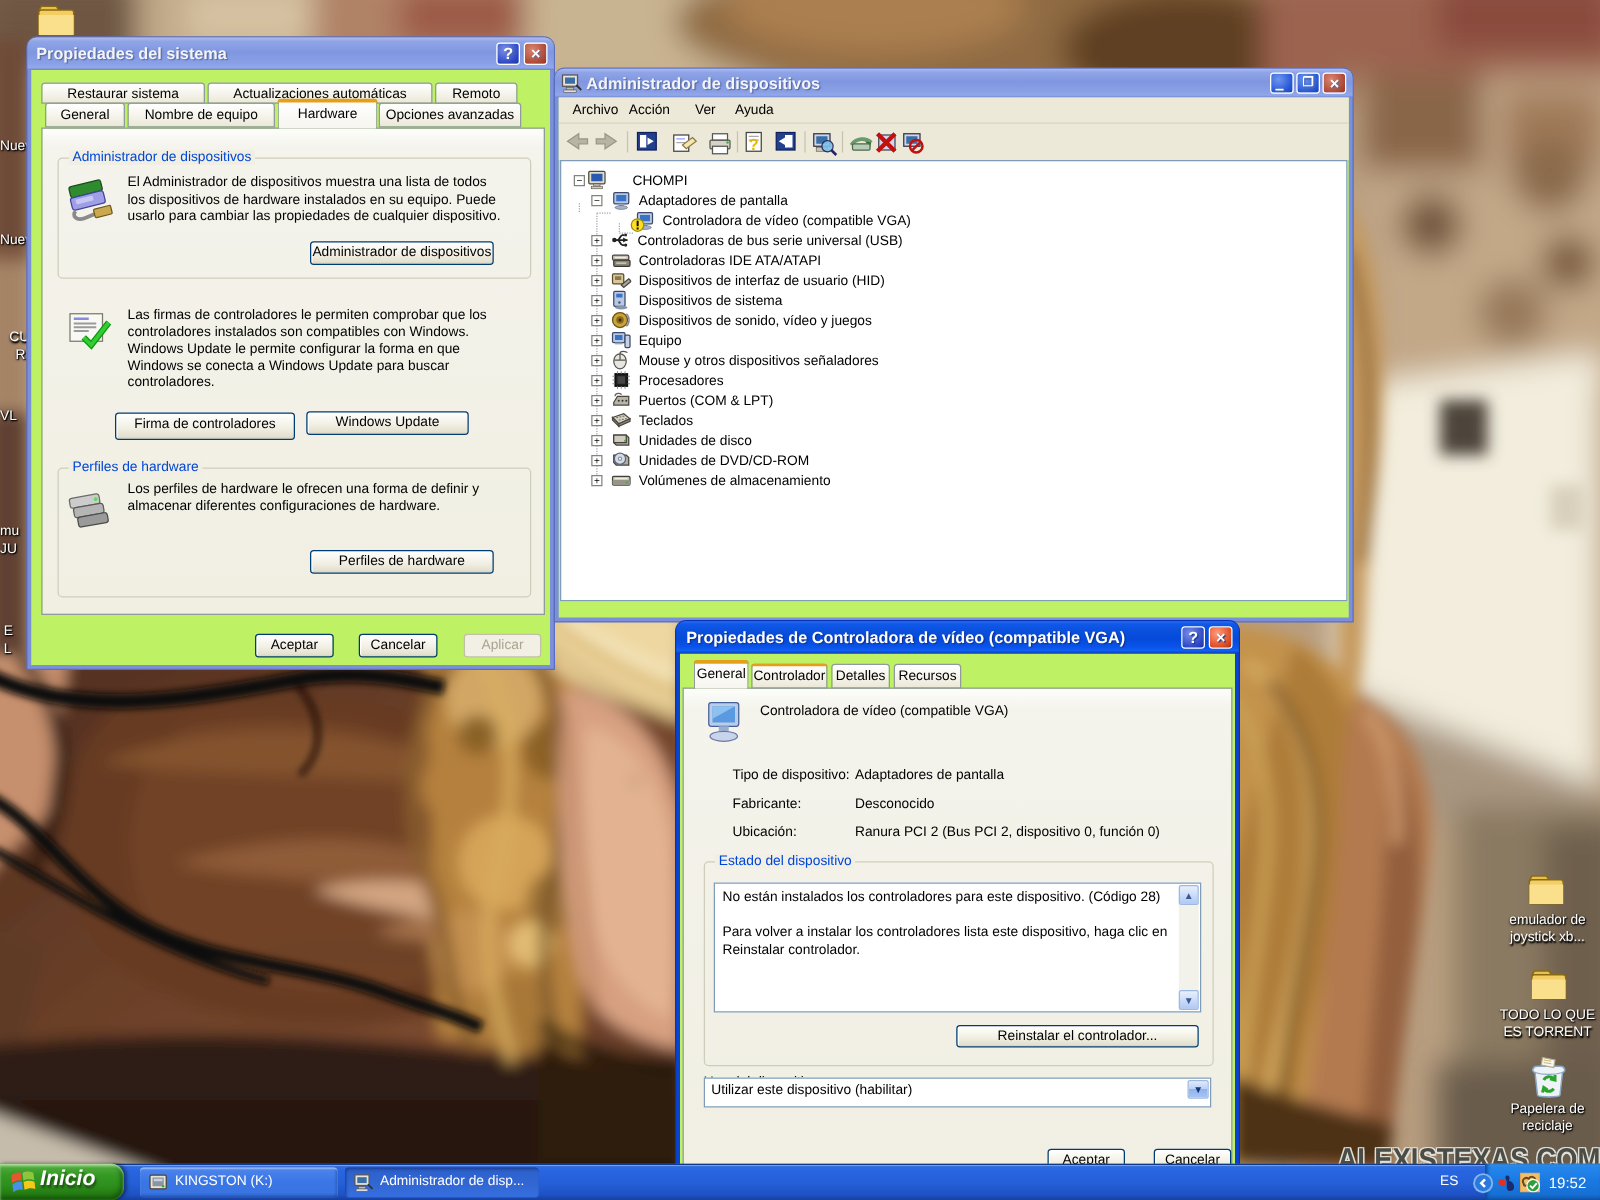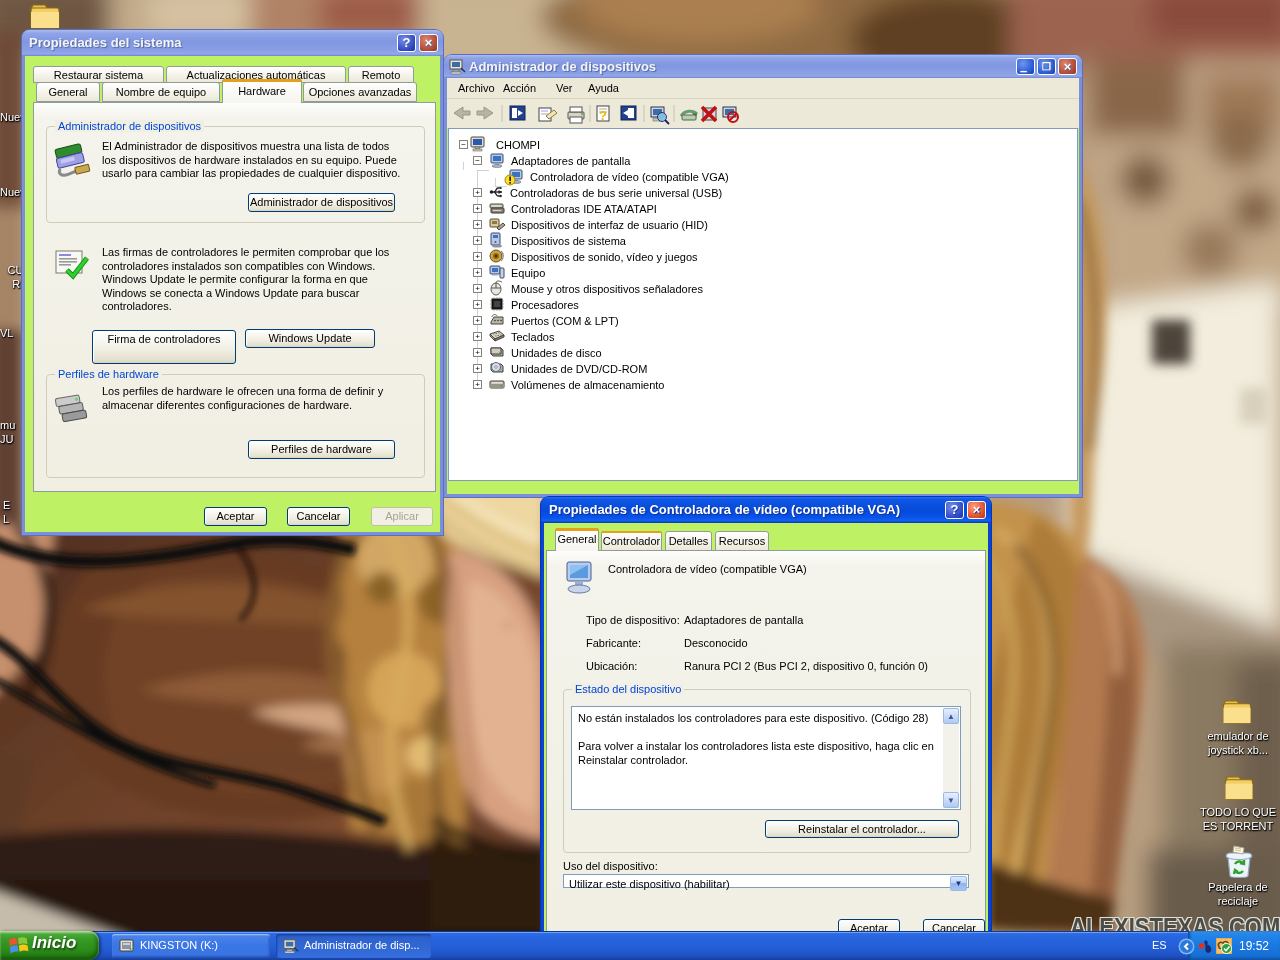--- a/index.html
+++ b/index.html
@@ -355,21 +355,21 @@
     <svg class="abs" style="left:28px;top:192px;z-index:5" width="40" height="40" viewBox="0 0 40 40">
       <rect x="3" y="3" width="26" height="22" fill="#f8f8f4" stroke="#7a7a6a"></rect>
       <rect x="6" y="6" width="12" height="2" fill="#8a8adf"></rect>
       <rect x="6" y="10" width="18" height="1.6" fill="#9a9a9a"></rect>
       <rect x="6" y="13" width="18" height="1.6" fill="#9a9a9a"></rect>
       <rect x="6" y="16" width="12" height="1.6" fill="#9a9a9a"></rect>
       <path d="M14,22 L20,28 L34,10" stroke="#0d990d" stroke-width="5" fill="none"></path>
       <path d="M14,22 L20,28 L34,10" stroke="#33cc33" stroke-width="3" fill="none"></path>
     </svg>
     <div class="txt" style="left:77px;top:190px;width:288px">Las firmas de controladores le permiten comprobar que los controladores instalados son compatibles con Windows. Windows Update le permite configurar la forma en que Windows se conecta a Windows Update para buscar controladores.</div>
-    <div class="btn" style="left:67px;top:274px;width:144px;height:34px;line-height:17px;z-index:5">Firma de controladores</div>
+    <div class="btn" style="left:67px;top:274px;width:144px;height:22px;line-height:17px;z-index:5">Firma de controladores</div>
     <div class="btn" style="left:220px;top:273px;width:130px;height:19px;line-height:17px;z-index:5">Windows Update</div>
 
     <div class="gb" style="left:21px;top:318px;width:379px;height:104px;z-index:4">
         <span>Perfiles de hardware</span>
       </div>
     <svg class="abs" style="left:28px;top:332px;z-index:5" width="40" height="40" viewBox="0 0 40 40">
       <g transform="rotate(-10 20 20)">
         <rect x="4" y="8" width="24" height="8" rx="2" fill="#cccccc" stroke="#6a6a6a"></rect>
         <rect x="6" y="16" width="24" height="8" rx="2" fill="#b5b5b5" stroke="#5a5a5a"></rect>
         <rect x="8" y="24" width="24" height="8" rx="2" fill="#9a9a9a" stroke="#4a4a4a"></rect>
@@ -465,21 +465,21 @@
     <div class="sunken" style="left:1px;top:50px;width:630px;height:353px">
       <svg class="abs" style="left:0;top:0" width="628" height="350">
         <g stroke="#a0a8b0" stroke-dasharray="1 1" fill="none">
           <line x1="14.5" y1="33.5" x2="14.5" y2="41.5"></line>
           <line x1="28.5" y1="41.5" x2="28.5" y2="251.5"></line>
           <line x1="28.5" y1="41.5" x2="40" y2="41.5"></line>
           <line x1="46.5" y1="49.5" x2="46.5" y2="57.5"></line>
           <line x1="46.5" y1="57.5" x2="58" y2="57.5"></line>
         </g>
       </svg>
-      <div class="trow" style="left:41px;top:8px"><span style="margin-left:6px">CHOMPI</span></div>
+      <div class="trow" style="left:41px;top:8px"><span style="margin-left:16px">CHOMPI</span></div>
       <div class="pm" style="left:10px;top:11px">−</div>
       <svg class="ic16" style="left:21px;top:7px">
           <use href="#i-comp"></use>
         </svg>
       <div class="trow" style="left:58px;top:24px"><span style="margin-left:4px">Adaptadores de pantalla</span></div>
       <div class="pm" style="left:24px;top:27px">−</div>
       <svg class="ic16" style="left:40px;top:23px">
           <use href="#i-disp"></use>
         </svg>
       <div class="trow" style="left:77px;top:40px"><span style="margin-left:4px">Controladora de vídeo (compatible VGA)</span></div>
@@ -591,21 +591,21 @@
     <div class="sunken" style="left:27px;top:183px;width:390px;height:104px;z-index:5">
       <div class="txt" style="left:6px;top:5px;width:360px">No están instalados los controladores para este dispositivo. (Código 28)</div>
       <div class="txt" style="left:6px;top:33px;width:360px">Para volver a instalar los controladores lista este dispositivo, haga clic en Reinstalar controlador.</div>
       <div class="sb">
         <div class="sbb" style="top:0">▲</div>
         <div class="sbb" style="bottom:0;top:auto">▼</div>
       </div>
     </div>
     <div class="btn" style="left:221px;top:297px;width:194px;height:18px;line-height:16px;z-index:5">Reinstalar el controlador...</div>
     <div class="txt" style="left:19px;top:337px;z-index:4">Uso del dispositivo:</div>
-    <div class="sunken" style="left:19px;top:351px;width:406px;height:14px;z-index:4">
+    <div class="sunken" style="left:19px;top:339px;width:406px;height:24px;z-index:4">
       <div class="txt" style="left:5px;top:3px">Utilizar este dispositivo (habilitar)</div>
       <div class="abs" style="right:1px;top:1px;width:17px;height:15px;border:1px solid #9db9df;border-radius:2px;background:linear-gradient(180deg,#dfeafc 0%,#bcd2f8 45%,#90b2ee 50%,#a8c4f4 100%);color:#16387a;font-size:8px;text-align:center;line-height:14px">▼</div>
     </div>
     <div class="btn" style="left:294px;top:396px;width:62px;height:19px;line-height:17px;z-index:5">Aceptar</div>
     <div class="btn" style="left:379px;top:396px;width:62px;height:19px;line-height:17px;z-index:5">Cancelar</div>
   </div>
 </div>
 
 <div id="taskbar" class="abs" style="left:0;top:931px;width:1280px;height:29px;z-index:50;background:linear-gradient(180deg,#4c8ef2 0%,#2e6ae4 9%,#2765e0 22%,#245fd6 55%,#1e52c4 85%,#173f9e 100%)">
   <div class="abs" style="left:0;top:0;width:1280px;height:2px;background:#0f3a8c"></div>

